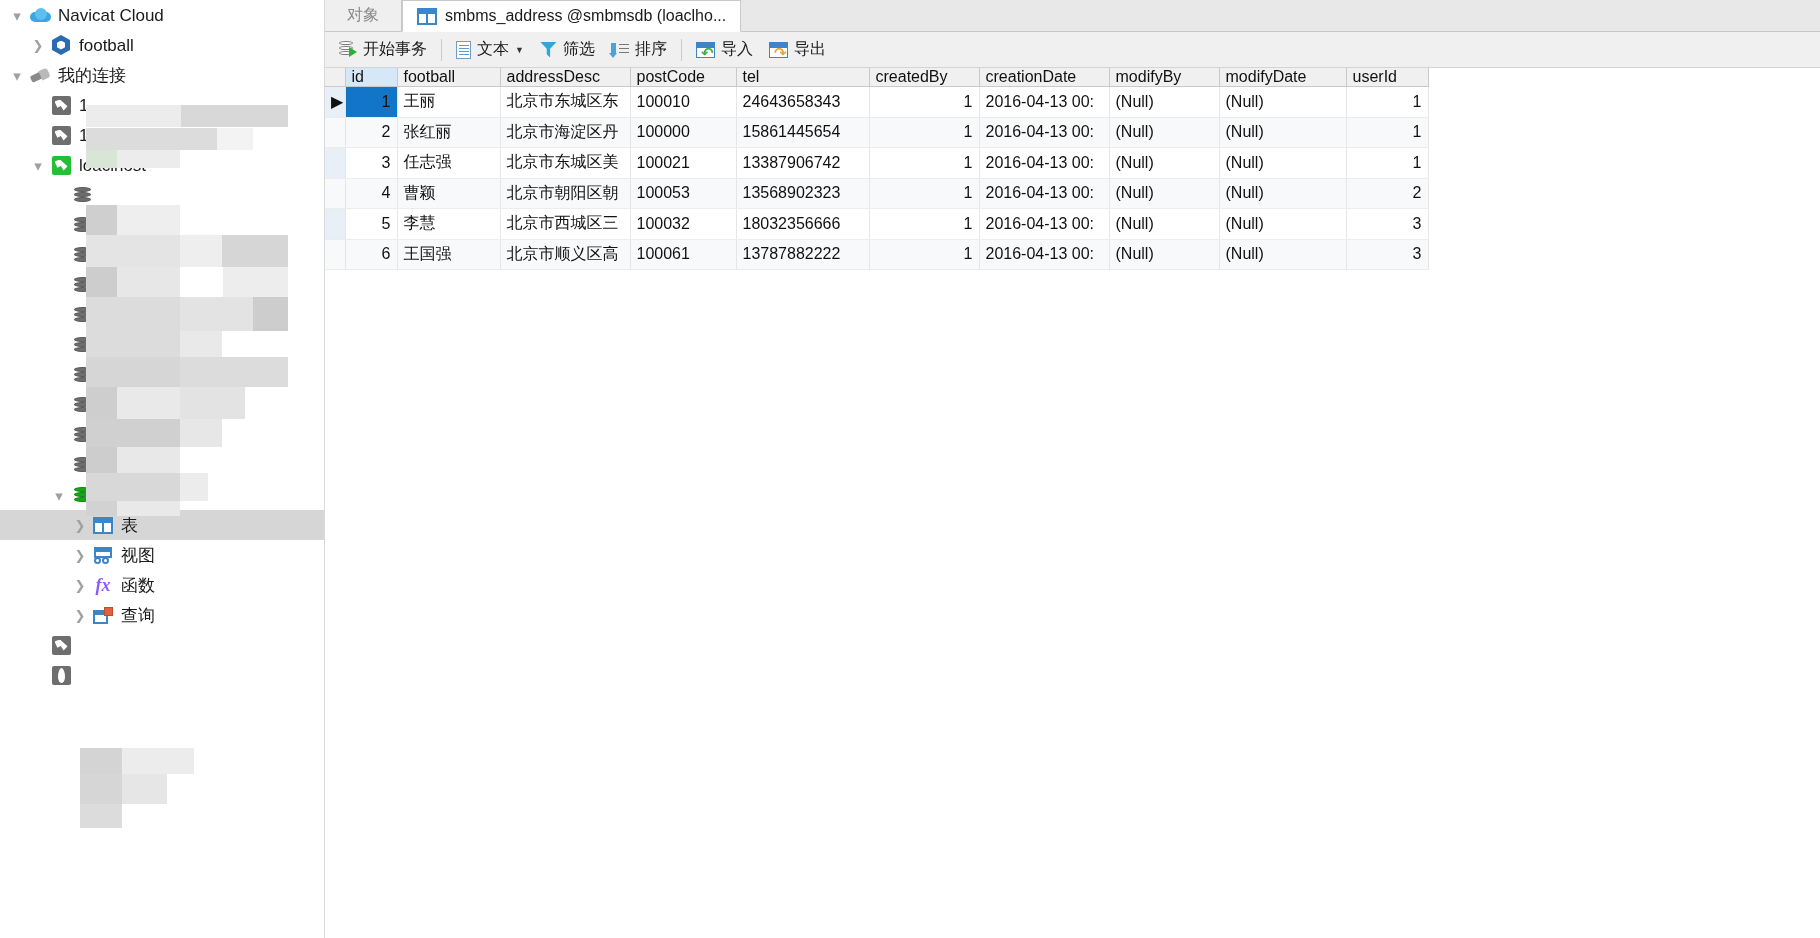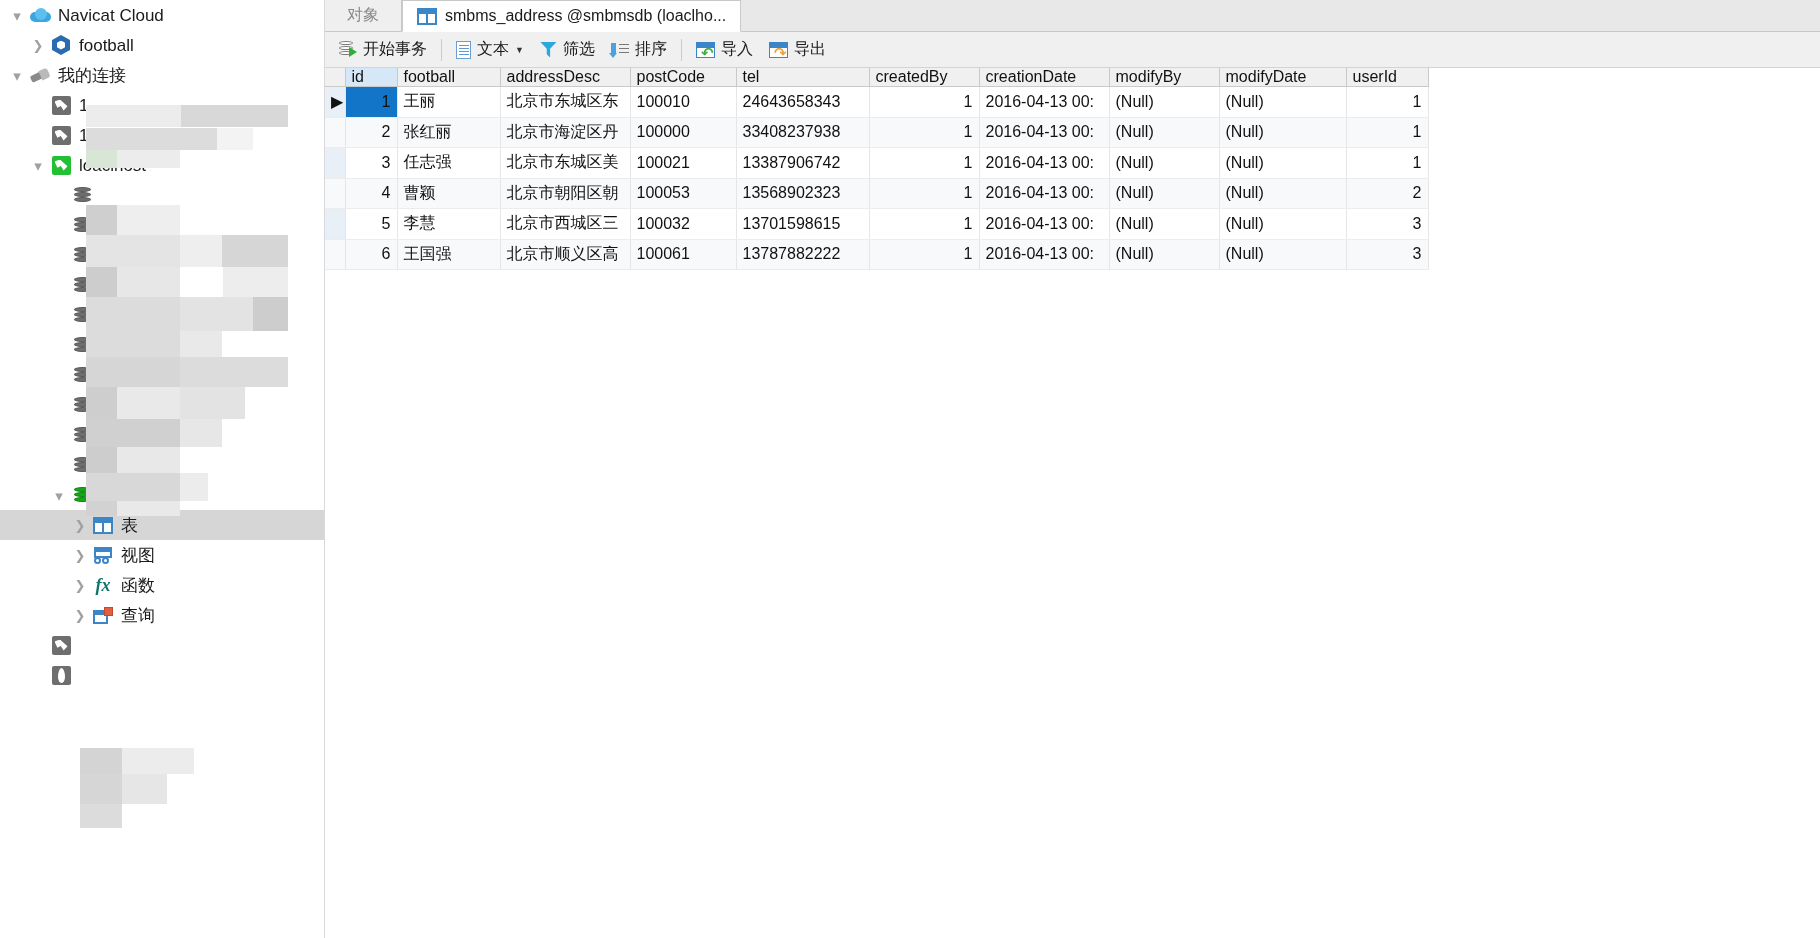--- a/index.html
+++ b/index.html
@@ -78,21 +78,21 @@
   .ico-db .ring:nth-child(3){ top:11px; }
   .ico-db.green .ring { background:#17a81a; border-color:#0e860f; }
   .ico-table { width:20px; height:17px; border:2px solid #3a86c8; background:#fff; position:relative; }
   .ico-table::before{ content:""; position:absolute; left:0; top:0; right:0; height:4px; background:#3a86c8;}
   .ico-table::after{ content:""; position:absolute; left:50%; top:4px; bottom:0; width:2px; background:#3a86c8; margin-left:-1px;}
   .ico-view { width:20px; height:17px; position:relative; }
   .ico-view .vtop { position:absolute; left:1px; top:0; width:18px; height:11px; border:2px solid #3a86c8; background:#fff;}
   .ico-view .vtop::before{content:""; position:absolute; left:0; top:0; right:0; height:3px; background:#3a86c8;}
   .ico-view .c1,.ico-view .c2 { position:absolute; bottom:0; width:7px;height:7px; border:2px solid #3a86c8; border-radius:50%; background:#fff;}
   .ico-view .c1{ left:1px;} .ico-view .c2{ left:9px;}
-  .ico-fx { font-family:"Liberation Serif", serif; font-style:italic; font-size:18px; color:#0f766e; font-weight:bold; line-height:1;}
+  .ico-fx { font-family:"Liberation Serif", serif; font-style:italic; font-size:18px; color:#8b5cf6; font-weight:bold; line-height:1;}
   .ico-query { width:20px; height:17px; position:relative; }
   .ico-query .qb { position:absolute; left:0; top:3px; width:15px;height:14px; border:2px solid #3a86c8; background:#fff;}
   .ico-query .qb::before{content:""; position:absolute; left:0;top:0;right:0;height:3px;background:#3a86c8;}
   .ico-query .qr { position:absolute; right:0; top:0; width:9px;height:9px; background:#e06040; border:1px solid #c04a2c;}
   .ico-backup { width:19px; height:17px; background:#8a8a8a; border-radius:2px; position:relative; }
   .ico-backup::after{ content:"\21BA"; position:absolute; left:3px; top:-2px; color:#fff; font-size:15px; }
   .ico-mongo { width:19px;height:19px; background:#6e6e6e; border-radius:2px; position:relative;}
   .ico-mongo::after{content:""; position:absolute; left:6px;top:2px;width:7px;height:15px;background:#fff;
     border-radius:50% 50% 50% 50%/60% 60% 40% 40%;}
 
@@ -570,21 +570,21 @@
               <td class="null">(Null)</td>
               <td class="null">(Null)</td>
               <td class="num">1</td>
             </tr>
             <tr class="alt">
               <td class="rowmark"></td>
               <td class="num">2</td>
               <td class="">张红丽</td>
               <td class="">北京市海淀区丹</td>
               <td class="">100000</td>
-              <td class="">33408237938</td>
+              <td class="">15861445654</td>
               <td class="num">1</td>
               <td class="">2016-04-13 00:</td>
               <td class="null">(Null)</td>
               <td class="null">(Null)</td>
               <td class="num">1</td>
             </tr>
             <tr>
               <td class="rowmark"></td>
               <td class="num">3</td>
               <td class="">任志强</td>
@@ -609,21 +609,21 @@
               <td class="null">(Null)</td>
               <td class="null">(Null)</td>
               <td class="num">2</td>
             </tr>
             <tr>
               <td class="rowmark"></td>
               <td class="num">5</td>
               <td class="">李慧</td>
               <td class="">北京市西城区三</td>
               <td class="">100032</td>
-              <td class="">13701598615</td>
+              <td class="">18032356666</td>
               <td class="num">1</td>
               <td class="">2016-04-13 00:</td>
               <td class="null">(Null)</td>
               <td class="null">(Null)</td>
               <td class="num">3</td>
             </tr>
             <tr class="alt">
               <td class="rowmark"></td>
               <td class="num">6</td>
               <td class="">王国强</td>

